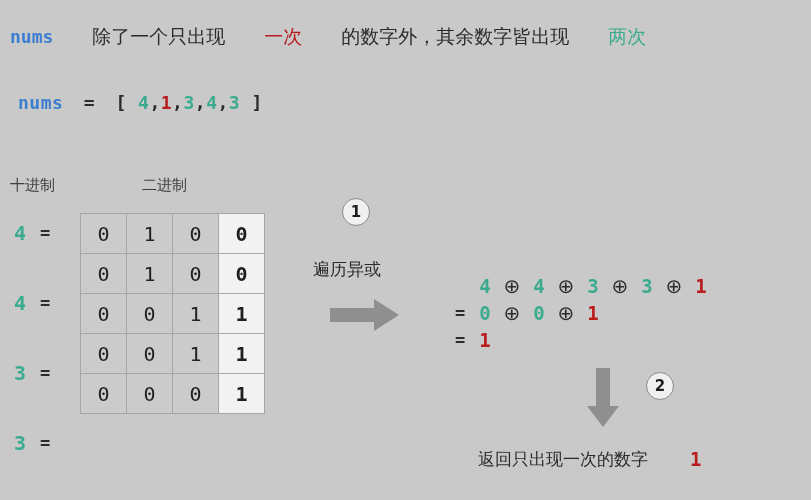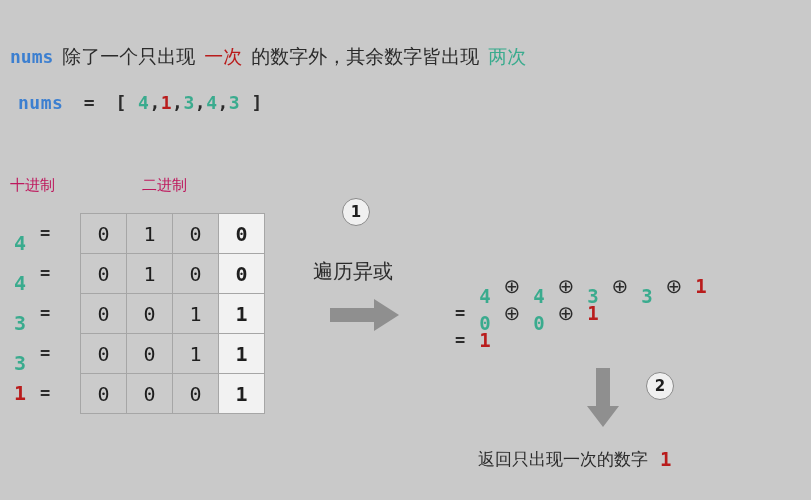--- a/index.html
+++ b/index.html
@@ -15,40 +15,40 @@
     position: relative;
   }
   .stage {
     position: absolute;
     inset: 0;
     width: 811px;
     height: 500px;
   }
 
   
-  .abs { position: absolute; white-space: nowrap; }
+  .abs { position: absolute; white-space: nowrap; gap: 30px; }
 
   
   #headline {
     left: 10px; top: 24px;
     font-size: 19px;
     color: #2b2b2b;
     display: flex;
     align-items: baseline;
   }
   #headline .mono-kw {
     font-family: "DejaVu Sans Mono", "Liberation Mono", monospace;
     font-weight: bold;
     font-size: 18px;
     color: #3c7fd0;
   }
   #headline .seg { margin-left: 9px; }
   #headline .cn { font-family: "DejaVu Sans", sans-serif; }
   .c-red   { color: #b91c1c; }
-  .c-green { color: #3aab8e; margin-top: 20px; }
+  .c-green { color: #3aab8e; }
   .c-gold  { color: #e5a61b; }
   .c-purple{ color: #7c4ddb; }
   .c-dark  { color: #2b2b2b; text-align: center; }
 
   
   #numsline {
     left: 18px; top: 92px;
     font-family: "DejaVu Sans Mono", "Liberation Mono", monospace;
     font-weight: bold;
     font-size: 18px;
@@ -56,21 +56,21 @@
     letter-spacing: 0.5px;
   }
   #numsline .kw { color: #3c7fd0; }
   #numsline .brk { color: #2b2b2b; }
   #numsline .cm { color: #2b2b2b; }
 
   
   .caption {
     font-family: "DejaVu Sans", sans-serif;
     font-size: 15px;
-    color: #be185d;
+    color: #404040;
   }
   #cap-dec { left: 10px; top: 176px; }
   #cap-bin { left: 142px; top: 176px; }
 
   
   #declist {
     left: 14px; top: 213px;
     display: flex;
     flex-direction: column;
   }
@@ -124,21 +124,21 @@
     color: #1e1e1e;
     box-sizing: border-box;
   }
   #badge1 { left: 342px; top: 198px; }
   #badge2 { left: 646px; top: 372px; }
 
   
   #midlabel {
     left: 313px; top: 258px;
     font-family: "DejaVu Sans", sans-serif;
-    font-size: 20px;
+    font-size: 17px;
     color: #2b2b2b;
   }
   #arrow-right { left: 330px; top: 298px; }
   #arrow-down  { left: 586px; top: 368px; }
 
   
   #xorblock {
     left: 455px; top: 272px;
     font-family: "DejaVu Sans Mono", "Liberation Mono", monospace;
     font-weight: bold;

